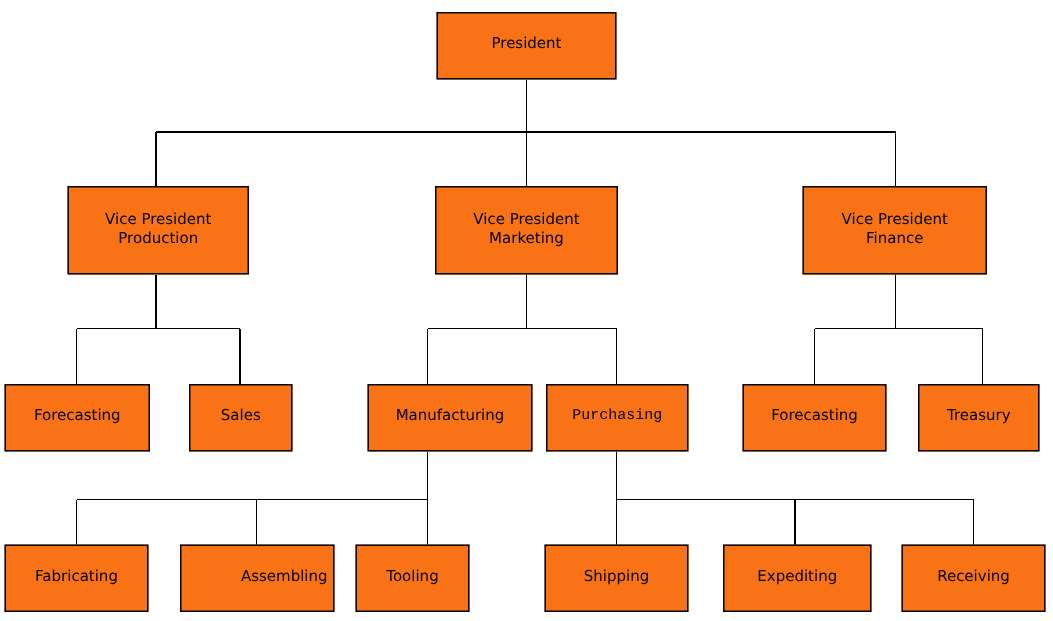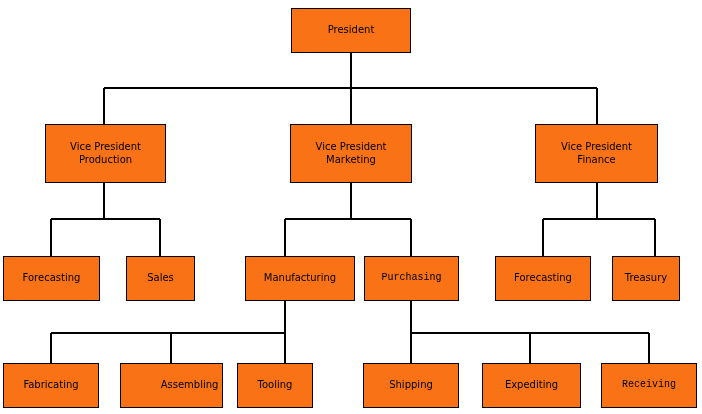--- a/index.html
+++ b/index.html
@@ -93,22 +93,22 @@
   <div class="node" id="n-vp-marketing" style="left: 290px; top: 124px; width: 122px; height: 59px;">Vice President
 Marketing</div>
   <div class="node" id="n-vp-finance" style="left: 535px; top: 124px; width: 123px; height: 59px;">Vice President
 Finance</div>
 
   <div class="node" id="n-forecasting" style="left: 3px; top: 256px; width: 97px; height: 45px;">Forecasting</div>
   <div class="node" id="n-sales" style="left: 126px; top: 256px; width: 69px; height: 45px;">Sales</div>
   <div class="node" id="n-manufacturing" style="left: 230px; top: 256px; width: 110px; height: 45px; margin-left: 15px;">Manufacturing</div>
   <div class="node" id="n-purchasing" style="left: 364px; top: 256px; width: 95px; height: 45px; font-family: Liberation Mono, monospace;">Purchasing</div>
   <div class="node" id="n-accounting" style="left: 495px; top: 256px; width: 96px; height: 45px;">Forecasting</div>
-  <div class="node" id="n-treasury" style="left: 612px; top: 256px; width: 68px; height: 45px;">Treasury</div>
+  <div class="node" id="n-treasury" style="left: 612px; top: 256px; width: 81px; height: 45px;">Treasury</div>
 
   <div class="node" id="n-fabricating" style="left: 3px; top: 363px; width: 96px; height: 45px;">Fabricating</div>
   <div class="node" id="n-assembling" style="left: 120px; top: 363px; width: 103px; height: 45px; padding-left: 36px;">Assembling</div>
   <div class="node" id="n-tooling" style="left: 237px; top: 363px; width: 76px; height: 45px;">Tooling</div>
   <div class="node" id="n-shipping" style="left: 363px; top: 363px; width: 96px; height: 45px;">Shipping</div>
   <div class="node" id="n-expediting" style="left: 482px; top: 363px; width: 99px; height: 45px;">Expediting</div>
-  <div class="node" id="n-receiving" style="left: 601px; top: 363px; width: 96px; height: 45px; font-family: Liberation Mono, monospace;">Receiving</div>
+  <div class="node" id="n-receiving" style="left: 601px; top: 363px; width: 96px; height: 45px;">Receiving</div>
 
 </div>
 
 </body></html>

